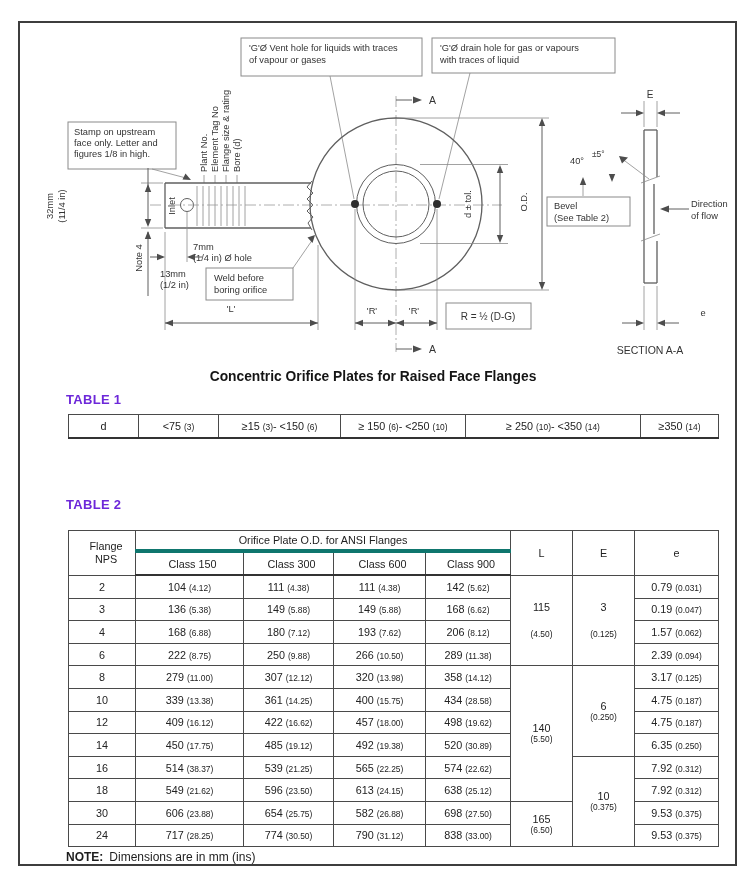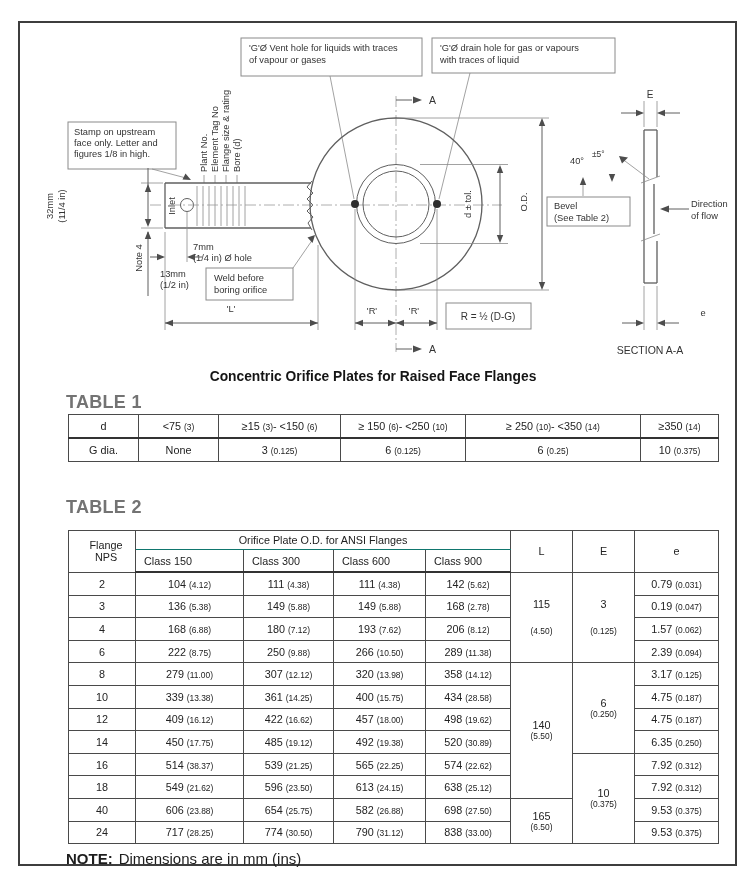--- a/index.html
+++ b/index.html
@@ -14,34 +14,34 @@
   svg .small{font-size:8.4px}
   svg .title{font-size:13.8px;font-weight:bold;fill:#151515}
   svg line, svg path, svg circle, svg rect, svg polyline{stroke:#5f5f5f;fill:none}
   svg .box{stroke:#8a8a8a;stroke-width:1;fill:#fff}
   svg .arr{fill:#4d4d4d;stroke:none}
   svg .dot{fill:#2e2e2e;stroke:none}
   svg .cl{stroke:#9a9a9a;stroke-width:0.8;stroke-dasharray:11 3 2 3}
   svg .thin{stroke-width:0.8;stroke:#8a8a8a}
   svg .main{stroke-width:1.3}
 
-  .tbl-label{position:absolute;font-weight:bold;font-size:18px;color:#737373;letter-spacing:0.3px}
+  .tbl-label{position:absolute;font-weight:bold;font-size:13px;color:#6d28d9;letter-spacing:0.3px}
   table{position:absolute;border-collapse:collapse;table-layout:fixed;
         font-size:10.8px;color:#222;border:1.5px solid #333}
   td{border:1px solid #4a4a4a;text-align:center;padding:0 2px;white-space:nowrap;overflow:hidden}
   #t1 td{height:22px}
   #t1 tr.hdr td{border-bottom:2px solid #333}
   #t2 tr.h1 td{height:18px}
-  #t2 tr.h2 td{height:21px;border-bottom:2.5px solid #333;text-align:left;padding-left:8px}
+  #t2 tr.h2 td{height:21px;border-bottom:2.5px solid #333;text-align:center;padding-left:8px}
   #t2 tr.data td{height:21.6px}
   .pre{white-space:pre-line;line-height:1.15}
   .sub{font-size:0.78em}
   .grp .sub{display:block;line-height:1.3}
   .gap .sub{margin-top:16px}
-  .note{position:absolute;font-size:15px;color:#1d1d1d}
+  .note{position:absolute;font-size:12px;color:#1d1d1d}
   .note b{margin-right:6px}
 </style>
 </head>
 <body>
 
 <div class="page-border"></div>
 
 <svg width="746" height="400" viewBox="0 0 746 400">
 
   <g>
@@ -268,48 +268,40 @@
     </colgroup>
   <tbody>
       <tr class="hdr">
     <td>d</td>
     <td>&lt;75 <span class="sub">(3)</span></td>
     <td>≥15 <span class="sub">(3)</span>- &lt;150 <span class="sub">(6)</span></td>
     <td>≥ 150 <span class="sub">(6)</span>- &lt;250 <span class="sub">(10)</span></td>
     <td>≥ 250 <span class="sub">(10)</span>- &lt;350 <span class="sub">(14)</span></td>
     <td>≥350 <span class="sub">(14)</span></td>
   </tr>
-  <tr>
-    <td>G dia.</td>
-    <td>None</td>
-    <td>3 <span class="sub">(0.125)</span></td>
-    <td>6 <span class="sub">(0.125)</span></td>
-    <td>6 <span class="sub">(0.25)</span></td>
-    <td>10 <span class="sub">(0.375)</span></td>
-  </tr>
 </tbody>
   </table>
 
 <div class="tbl-label" style="left:66px;top:497px">TABLE 2</div>
 <table id="t2" style="left:68px;top:530px;width:650px">
   <colgroup>
       <col style="width:67px">
       <col style="width:108px">
       <col style="width:90px">
       <col style="width:92px">
       <col style="width:85px">
       <col style="width:62px">
       <col style="width:62px">
       <col style="width:84px">
     </colgroup>
   <tbody>
       <tr class="h1">
     <td rowspan="2" class="pre" style="text-align:center;padding-left:10px">Flange
 NPS</td>
-    <td colspan="4" style="text-align:center;padding-left:2px;border-bottom:1px solid #0f766e">Orifice Plate O.D. for ANSI Flanges</td>
+    <td colspan="4" style="text-align:center;padding-left:2px;border-bottom:4px solid #0f766e">Orifice Plate O.D. for ANSI Flanges</td>
     <td rowspan="2" style="text-align:center;padding-left:2px">L</td>
     <td rowspan="2" style="text-align:center;padding-left:2px">E</td>
     <td rowspan="2" style="text-align:center;padding-left:2px">e</td>
   </tr>
   <tr class="h2">
     <td>Class 150</td>
     <td>Class 300</td>
     <td>Class 600</td>
     <td>Class 900</td>
   </tr>
@@ -322,21 +314,21 @@
     <td>142 <span class="sub">(5.62)</span></td>
     <td rowspan="4" class="grp gap">115 <span class="sub">(4.50)</span></td>
     <td rowspan="4" class="grp gap">3 <span class="sub">(0.125)</span></td>
     <td>0.79 <span class="sub">(0.031)</span></td>
   </tr>
   <tr class="data">
     <td>3</td>
     <td>136 <span class="sub">(5.38)</span></td>
     <td>149 <span class="sub">(5.88)</span></td>
     <td>149 <span class="sub">(5.88)</span></td>
-    <td>168 <span class="sub">(2.78)</span></td>
+    <td>168 <span class="sub">(6.62)</span></td>
     <td>0.19 <span class="sub">(0.047)</span></td>
   </tr>
   <tr class="data">
     <td>4</td>
     <td>168 <span class="sub">(6.88)</span></td>
     <td>180 <span class="sub">(7.12)</span></td>
     <td>193 <span class="sub">(7.62)</span></td>
     <td>206 <span class="sub">(8.12)</span></td>
     <td>1.57 <span class="sub">(0.062)</span></td>
   </tr>
@@ -393,21 +385,21 @@
   </tr>
   <tr class="data">
     <td>18</td>
     <td>549 <span class="sub">(21.62)</span></td>
     <td>596 <span class="sub">(23.50)</span></td>
     <td>613 <span class="sub">(24.15)</span></td>
     <td>638 <span class="sub">(25.12)</span></td>
     <td>7.92 <span class="sub">(0.312)</span></td>
   </tr>
   <tr class="data">
-    <td>40</td>
+    <td>30</td>
     <td>606 <span class="sub">(23.88)</span></td>
     <td>654 <span class="sub">(25.75)</span></td>
     <td>582 <span class="sub">(26.88)</span></td>
     <td>698 <span class="sub">(27.50)</span></td>
     <td rowspan="2" class="grp">165 <span class="sub">(6.50)</span></td>
     <td>9.53 <span class="sub">(0.375)</span></td>
   </tr>
   <tr class="data">
     <td>24</td>
     <td>717 <span class="sub">(28.25)</span></td>

